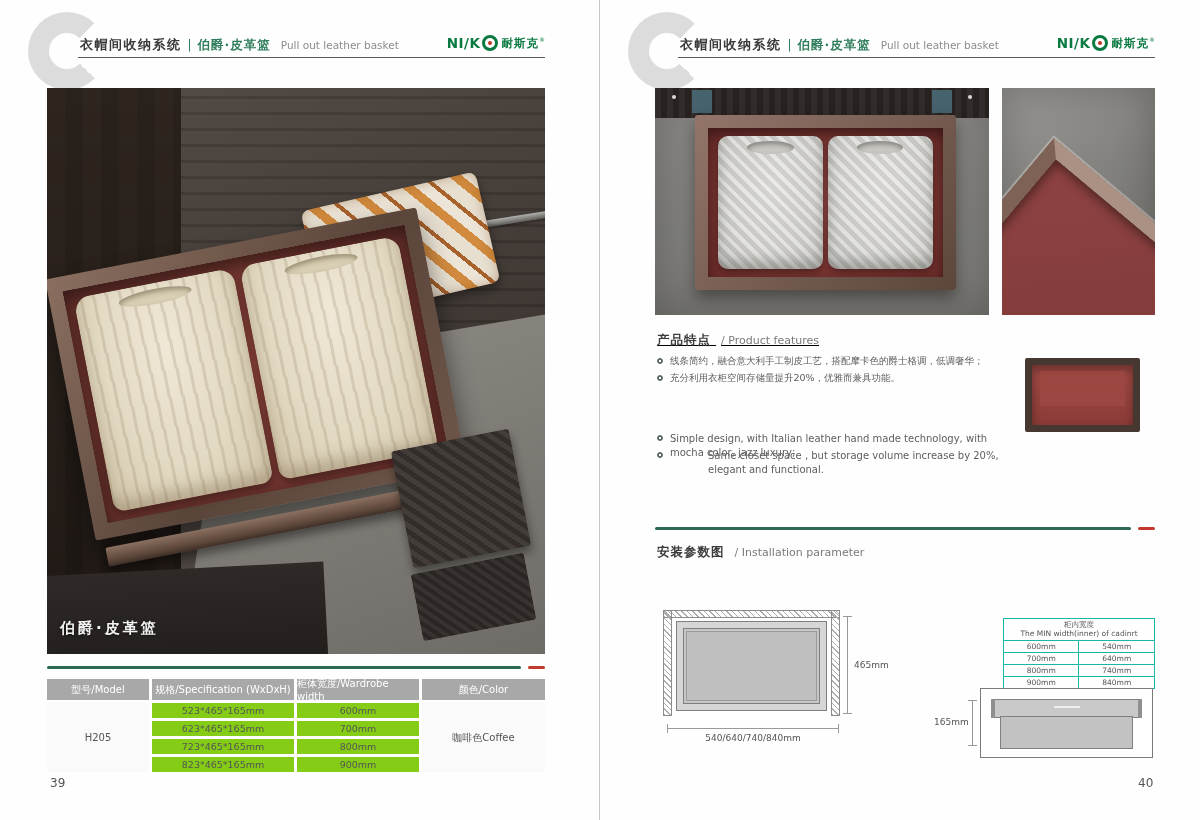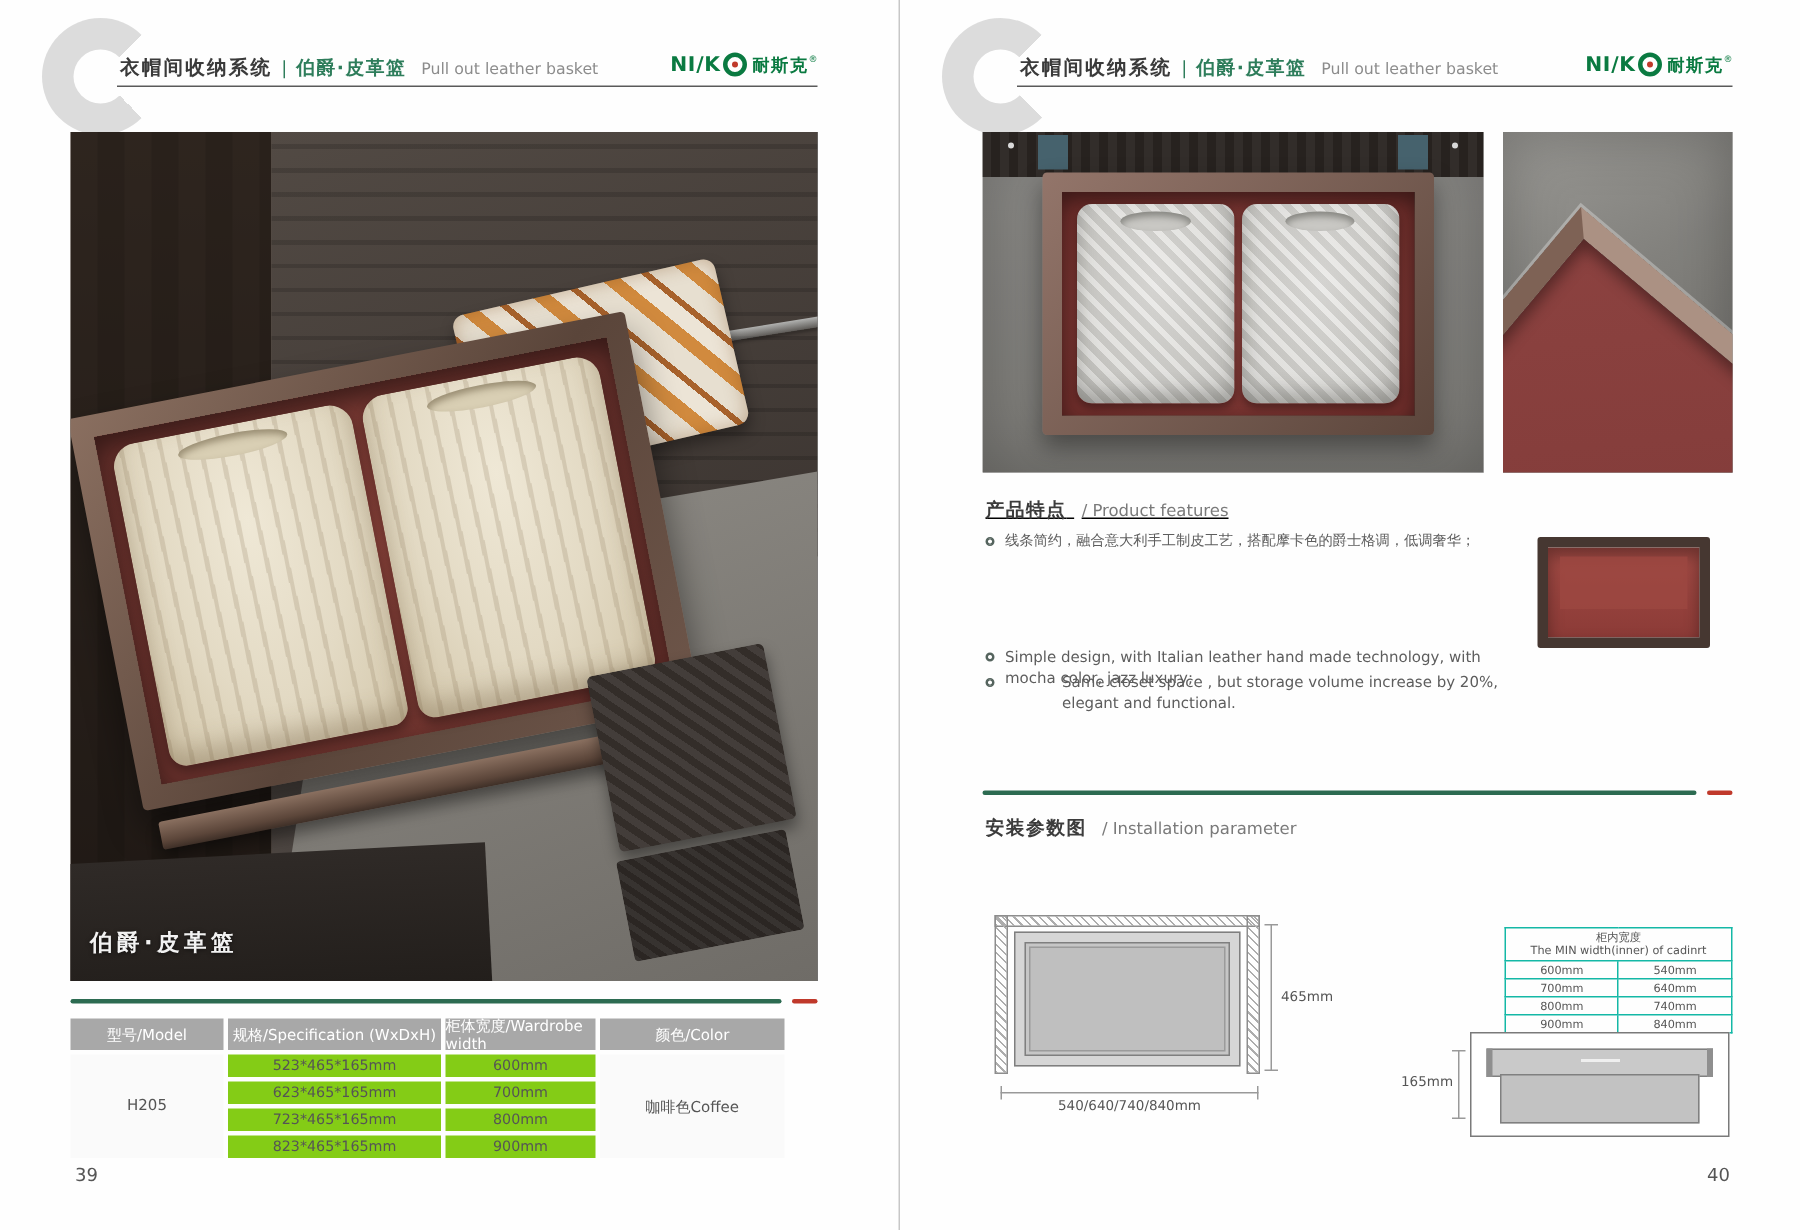--- a/index.html
+++ b/index.html
@@ -44,21 +44,21 @@
   .spec-table{position:absolute;left:47px;top:679px;width:498px;}
   .t-head{display:flex;gap:3px;margin-bottom:3px;}
   .t-head .hc{height:21px;background:var(--table-header-bg,#a8a8a8);color:#fff;font-size:10px;
     display:flex;align-items:center;justify-content:center;}
   .t-body{display:flex;gap:3px;}
   .cell-merged{height:69px;background:#fafafa;display:flex;align-items:center;justify-content:center;
     font-size:10px;color:#555;}
   .t-col{display:flex;flex-direction:column;gap:3px;}
   .t-col .rc{height:15px;background:#84cc16;font-size:9.5px;color:#555;
     display:flex;align-items:center;justify-content:center;}
-  .w-model{width:102px;} .w-spec{width:142px;} .w-width{width:100px;} .w-color{width:123px;}
+  .w-model{width:102px;} .w-spec{width:142px;} .w-width{width:122px;} .w-color{width:123px;}
 
   .pagenum{position:absolute;font-size:12px;color:#555;}
 
   
   .photo-main{position:absolute;left:47px;top:88px;width:498px;height:566px;overflow:hidden;
     background:linear-gradient(115deg,#6a6059 0%,#564e49 38%,#3f3a37 62%,#514d49 100%);
     box-shadow:inset 0 0 90px rgba(0,0,0,.45);}
   .pm-wood-left{position:absolute;left:0;top:0;width:27%;height:100%;
     background:repeating-linear-gradient(90deg,#6b5f57 0 18px,#60554d 18px 36px),linear-gradient(180deg,#6e635a,#4a423c);
     background-blend-mode:multiply;}
@@ -288,20 +288,24 @@
 
     <div class="sec-title" style="left:57px;top:329px;text-decoration:underline;">
       <span class="cn">产品特点</span>
       <span class="en">/ Product features</span>
     </div>
 
     <div class="bullet" style="left:57px;top:355px;">
       <span class="dot"></span>
       <span class="txt-cn">线条简约，融合意大利手工制皮工艺，搭配摩卡色的爵士格调，低调奢华；</span>
     </div>
+    <div class="bullet" style="left:57px;top:372px;">
+      <span class="dot"></span>
+      <span class="txt-cn">充分利用衣柜空间存储量提升20%，优雅而兼具功能。</span>
+    </div>
 
     <div class="prod-thumb">
       <div class="back"></div>
     </div>
 
     <div class="bullet" style="left:57px;top:432px;">
       <span class="dot"></span>
       <span class="txt-en">Simple design, with Italian leather hand made technology, with mocha color, jazz  luxury;</span>
     </div>
     <div class="bullet" style="left:57px;top:449px;gap:45px;">

